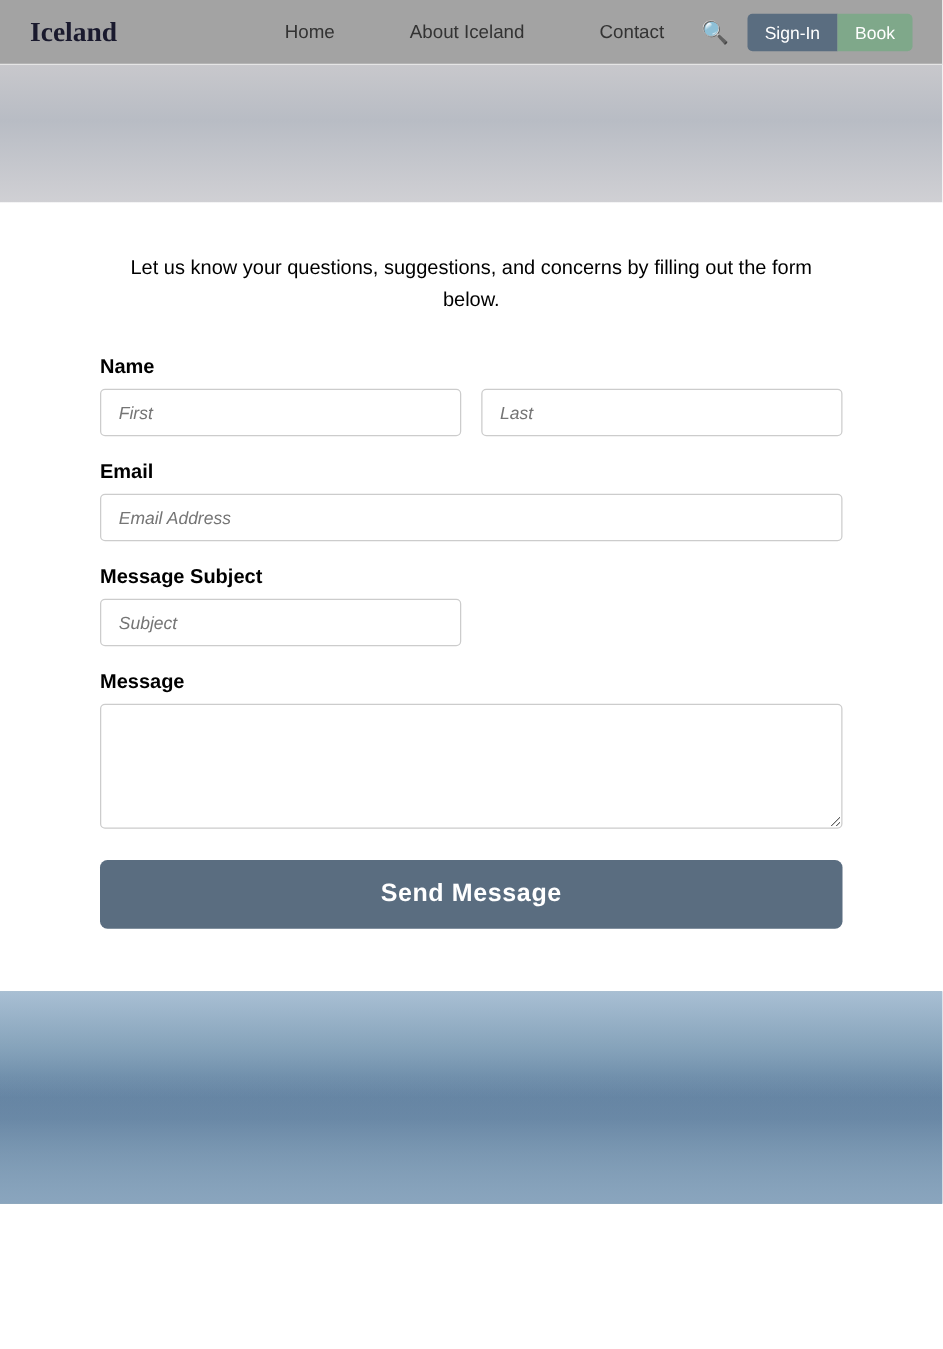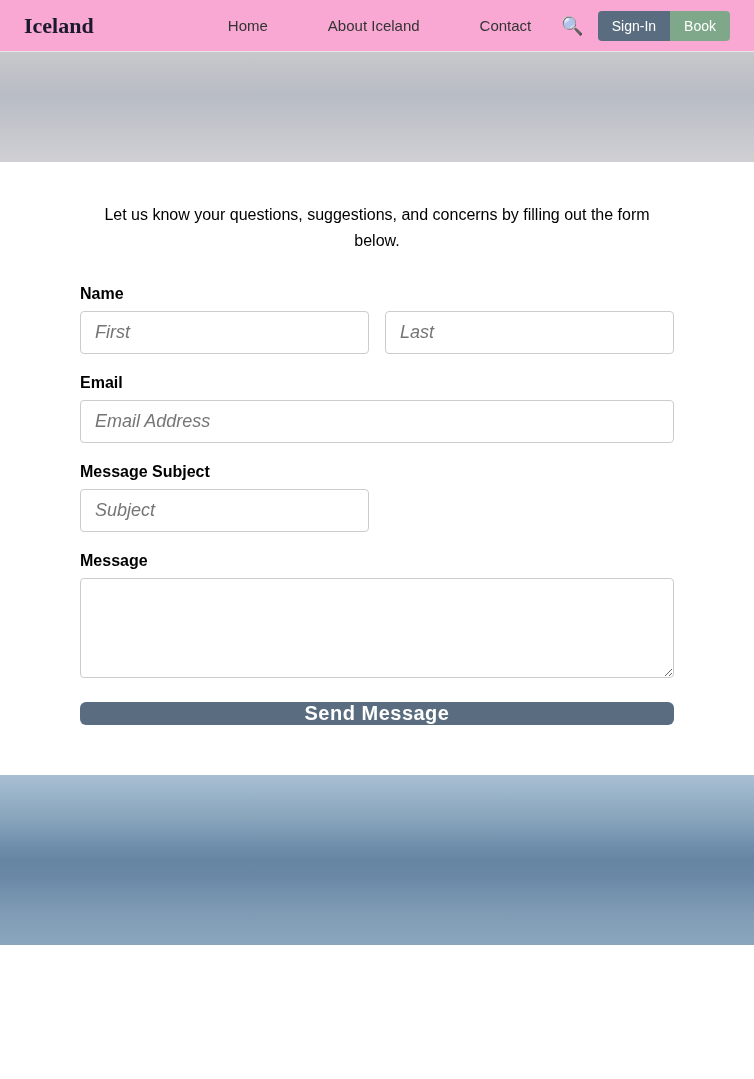--- a/index.html
+++ b/index.html
@@ -15,21 +15,21 @@
       background: #fff;
       overflow-x: hidden;
     }
 
     
     nav {
       display: flex;
       align-items: center;
       padding: 0 24px;
       height: 52px;
-      background: #f9a8d4;
+      background: #a3a3a3;
       border-bottom: 1px solid #e5e5e5;
       position: relative;
       z-index: 10;
     }
 
     .nav-logo {
       font-size: 22px;
       font-weight: bold;
       color: #1a1a2e;
       font-family: Georgia, serif;
@@ -135,41 +135,42 @@
       flex: 1;
       display: flex;
       flex-direction: column;
     }
 
     .form-input {
       width: 100%;
       padding: 10px 14px;
       border: 1px solid #ccc;
       border-radius: 4px;
-      font-size: 18px;
+      font-size: 14px;
       color: #be185d;
       font-family: Arial, sans-serif;
       font-style: italic;
       outline: none;
       background: #fff;
     }
 
     .form-group {
       margin-bottom: 20px;
     }
 
     textarea.form-input {
       height: 100px;
       resize: vertical;
       font-style: normal;
     }
 
     .send-btn {
       display: block;
       width: 100%;
+      padding: 16px;
       background: #5a6d80;
       color: #fff;
       border: none;
       border-radius: 6px;
       font-size: 20px;
       font-family: Arial, sans-serif;
       font-weight: bold;
       cursor: pointer;
       margin-top: 10px;
       letter-spacing: 0.5px;

